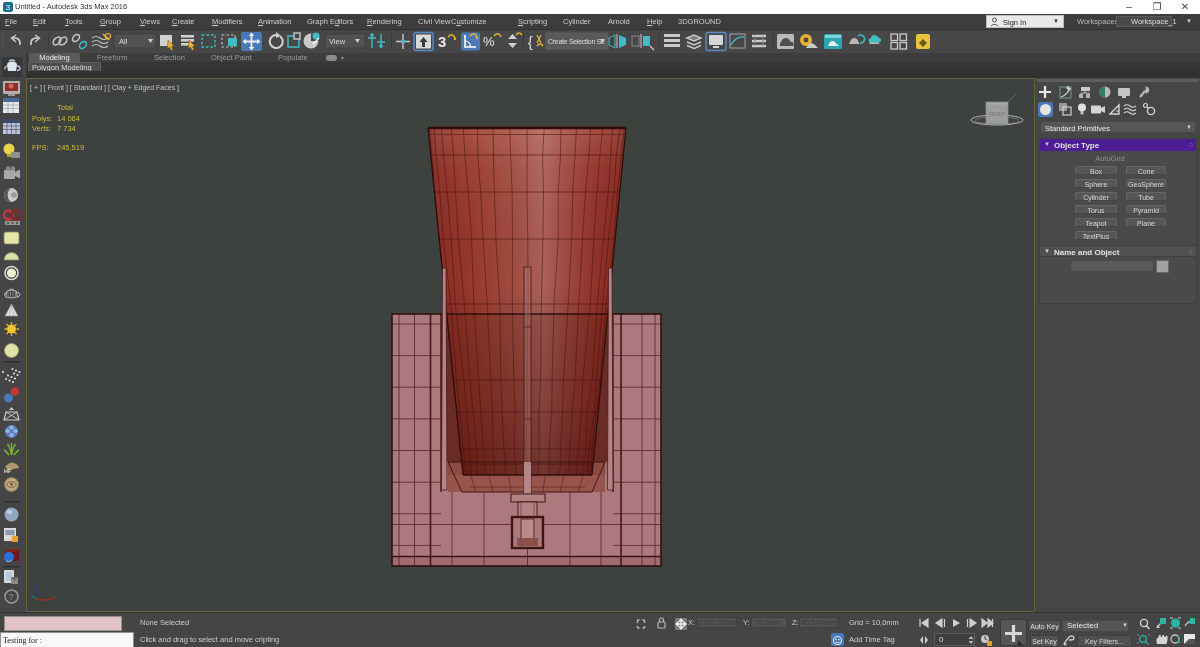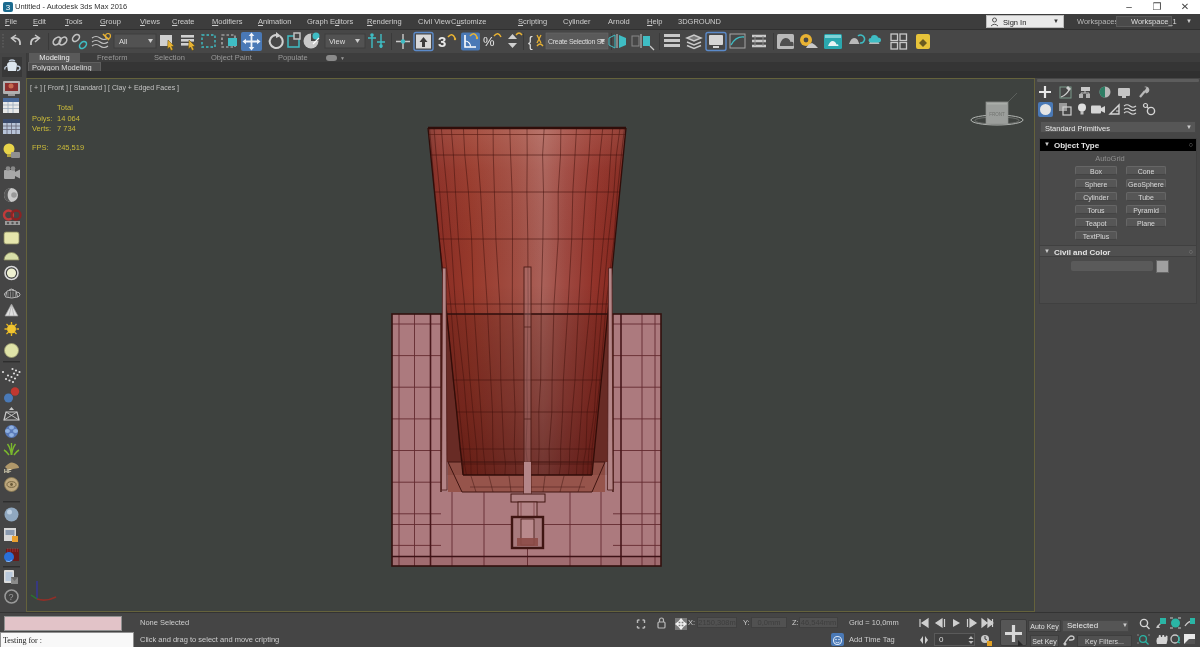--- a/index.html
+++ b/index.html
@@ -662,21 +662,21 @@
       <path d="M5,5 L6.6,6.6" stroke="#d5d5d5" stroke-width="1.2"></path>
     </g>
   </svg>
 
   <div class="abs" style="left:4px;top:43px;width:156px;height:12px;background:#565656;border:1px solid #474747;box-sizing:border-box;">
     <span style="position:absolute;left:4px;top:1.5px;font-size:7.5px;color:#e8e8e8;">Standard Primitives</span>
     <span style="position:absolute;right:3px;top:2px;font-size:6px;color:#ccc;">▼</span>
   </div>
 
   <div class="abs" style="left:3px;top:60px;width:158px;height:166px;background:#4a4a4a;border:1px solid #404040;box-sizing:border-box;">
-    <div style="position:absolute;left:0;top:0;width:100%;height:12px;background:#000000;">
+    <div style="position:absolute;left:0;top:0;width:100%;height:12px;background:#4c1d95;">
       <span style="position:absolute;left:4px;top:2px;font-size:6px;color:#ccc;">▼</span>
       <span style="position:absolute;left:14px;top:1.5px;font-size:8px;font-weight:bold;color:#e2e2e2;">Object Type</span>
       <span style="position:absolute;right:3px;top:2px;font-size:7px;color:#8a8a8a;">○</span>
     </div>
     <div style="position:absolute;left:0;top:15px;width:140px;text-align:center;font-size:7.5px;color:#909090;">AutoGrid</div>
     <div class="rollbtn" style="left:35px;top:27px;width:42px;">Box</div>
     <div class="rollbtn" style="left:86px;top:27px;width:40px;">Cone</div>
     <div class="rollbtn" style="left:35px;top:40px;width:42px;">Sphere</div>
     <div class="rollbtn" style="left:86px;top:40px;width:40px;">GeoSphere</div>
     <div class="rollbtn" style="left:35px;top:53px;width:42px;">Cylinder</div>
@@ -684,21 +684,21 @@
     <div class="rollbtn" style="left:35px;top:66px;width:42px;">Torus</div>
     <div class="rollbtn" style="left:86px;top:66px;width:40px;">Pyramid</div>
     <div class="rollbtn" style="left:35px;top:79px;width:42px;">Teapot</div>
     <div class="rollbtn" style="left:86px;top:79px;width:40px;">Plane</div>
     <div class="rollbtn" style="left:35px;top:92px;width:42px;">TextPlus</div>
   </div>
 
   <div class="abs" style="left:3px;top:167px;width:158px;height:35px;">
     <div style="position:absolute;left:0;top:0;width:158px;height:12px;background:#505050;border:1px solid #404040;box-sizing:border-box;">
       <span style="position:absolute;left:4px;top:2px;font-size:6px;color:#ccc;">▼</span>
-      <span style="position:absolute;left:14px;top:1.5px;font-size:8px;font-weight:bold;color:#e2e2e2;">Civil and Color</span>
+      <span style="position:absolute;left:14px;top:1.5px;font-size:8px;font-weight:bold;color:#e2e2e2;">Name and Object</span>
       <span style="position:absolute;right:3px;top:2px;font-size:7px;color:#8a8a8a;">○</span>
     </div>
     <div style="position:absolute;left:32px;top:16px;width:82px;height:10px;background:#5a5a5a;border-radius:2px;"></div>
     <div style="position:absolute;left:117px;top:15px;width:11px;height:11px;background:#a0a0a0;border:1px solid #666;"></div>
   </div>
 </div>
 
 <div class="abs" id="statusbar">
   <div id="listener-pink"></div>
   <div id="listener-white">Testing for :</div>

